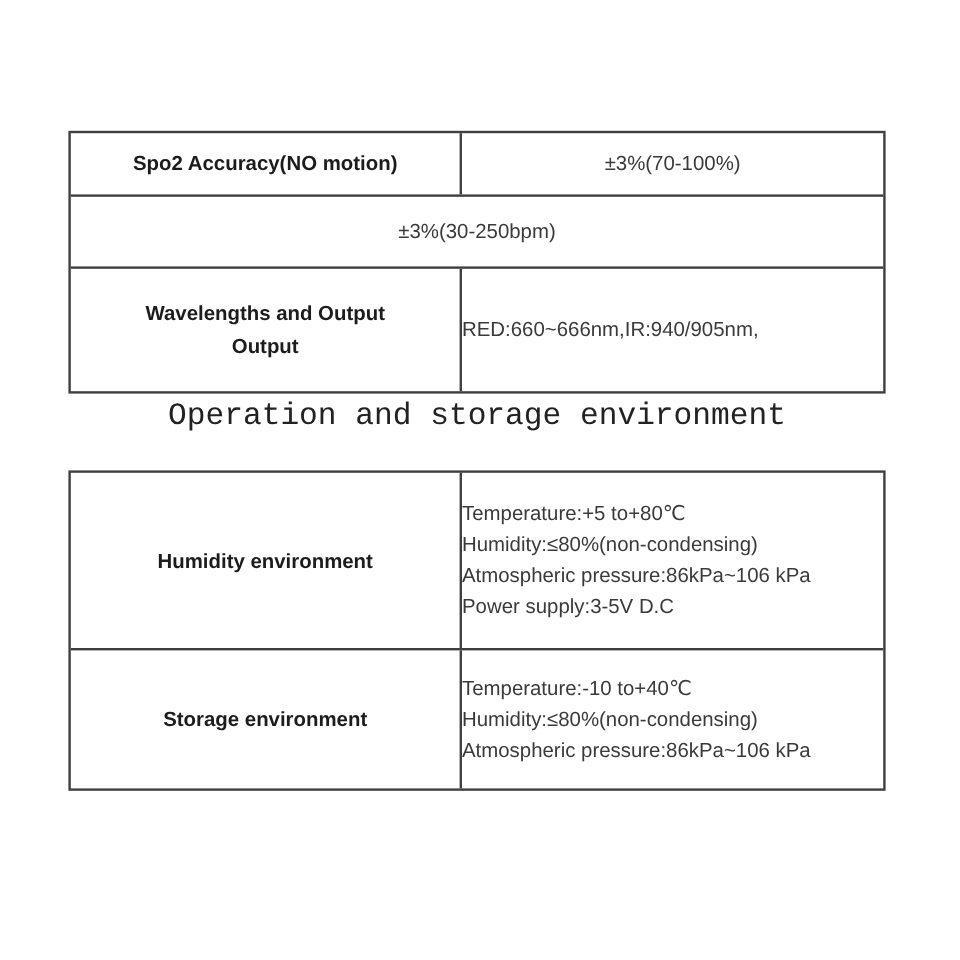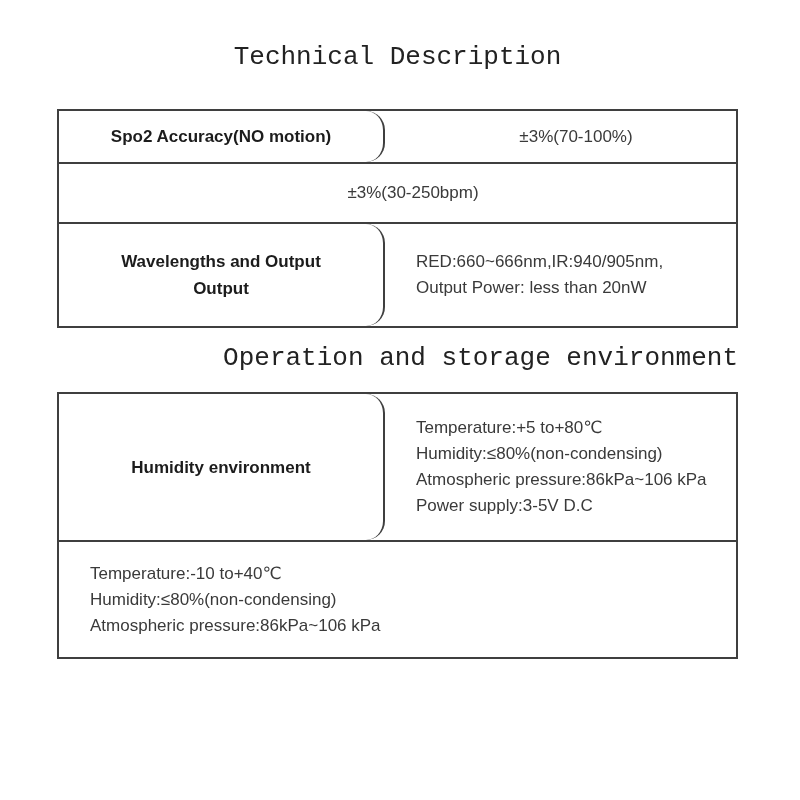--- a/index.html
+++ b/index.html
@@ -23,21 +23,21 @@
     left: 57px; width: 681px;
     text-align: center;
     font-family: "Liberation Mono", "DejaVu Sans Mono", monospace;
     font-size: 26px;
     font-weight: 400;
     color: var(--heading_text);
     letter-spacing: 0px;
     white-space: nowrap;
   }
   #heading-technical { top: 42px; }
-  #heading-environment { top: 343px; text-align: right; }
+  #heading-environment { top: 331px; }
 
   .spec-table {
     position: absolute;
     left: 57px; width: 681px;
     border: 2px solid var(--border);
     background: #fff;
   }
   #table-technical { top: 109px; }
   #table-environment { top: 392px; }
 
@@ -47,49 +47,46 @@
   .t1r1 { height: 51px; }
   .t1r2 { height: 60px; }
   .t1r3 { height: 104px; }
   .t2r1 { height: 146px; }
   .t2r2 { height: 117px; }
 
   .cell {
     display: flex;
     flex-direction: column;
     justify-content: center;
-    border-radius: 19px;
   }
   .cell.label {
     width: 326px;
     flex: 0 0 326px;
     border-right: 2px solid var(--border);
     align-items: center;
     text-align: center;
     font-weight: bold;
     font-size: 17px;
     color: var(--label_text);
     line-height: 27px;
   }
   .cell.value {
     flex: 1 1 auto;
     font-size: 17px;
     color: var(--value_text);
     line-height: 26px;
-    padding-left: 31px;
   }
   .cell.value.center { align-items: center; text-align: center; }
   .cell.value.left   { align-items: flex-start; text-align: left; }
 </style>
 </head>
 <body>
 
 <div class="page">
 
-  <div class="heading" id="heading-technical">Technical Description</div>
 
   <div class="spec-table" id="table-technical">
 
     <div class="row t1r1">
       <div class="cell label">
         <div>Spo2 Accuracy(NO motion)</div>
       </div>
       <div class="cell value center">
         <div>±3%(70-100%)</div>
       </div>
@@ -101,21 +98,20 @@
       </div>
     </div>
 
     <div class="row t1r3">
       <div class="cell label">
         <div>Wavelengths and Output</div>
         <div>Output</div>
       </div>
       <div class="cell value left">
         <div>RED:660~666nm,IR:940/905nm,</div>
-        <div>Output Power: less than 20nW</div>
       </div>
     </div>
 
   </div>
 
   <div class="heading" id="heading-environment">Operation and storage environment</div>
 
   <div class="spec-table" id="table-environment">
 
     <div class="row t2r1">
@@ -124,20 +120,23 @@
       </div>
       <div class="cell value left">
         <div>Temperature:+5 to+80℃</div>
         <div>Humidity:≤80%(non-condensing)</div>
         <div>Atmospheric pressure:86kPa~106 kPa</div>
         <div>Power supply:3-5V D.C</div>
       </div>
     </div>
 
     <div class="row t2r2">
+      <div class="cell label">
+        <div>Storage environment</div>
+      </div>
       <div class="cell value left">
         <div>Temperature:-10 to+40℃</div>
         <div>Humidity:≤80%(non-condensing)</div>
         <div>Atmospheric pressure:86kPa~106 kPa</div>
       </div>
     </div>
 
   </div>
 
 </div>

